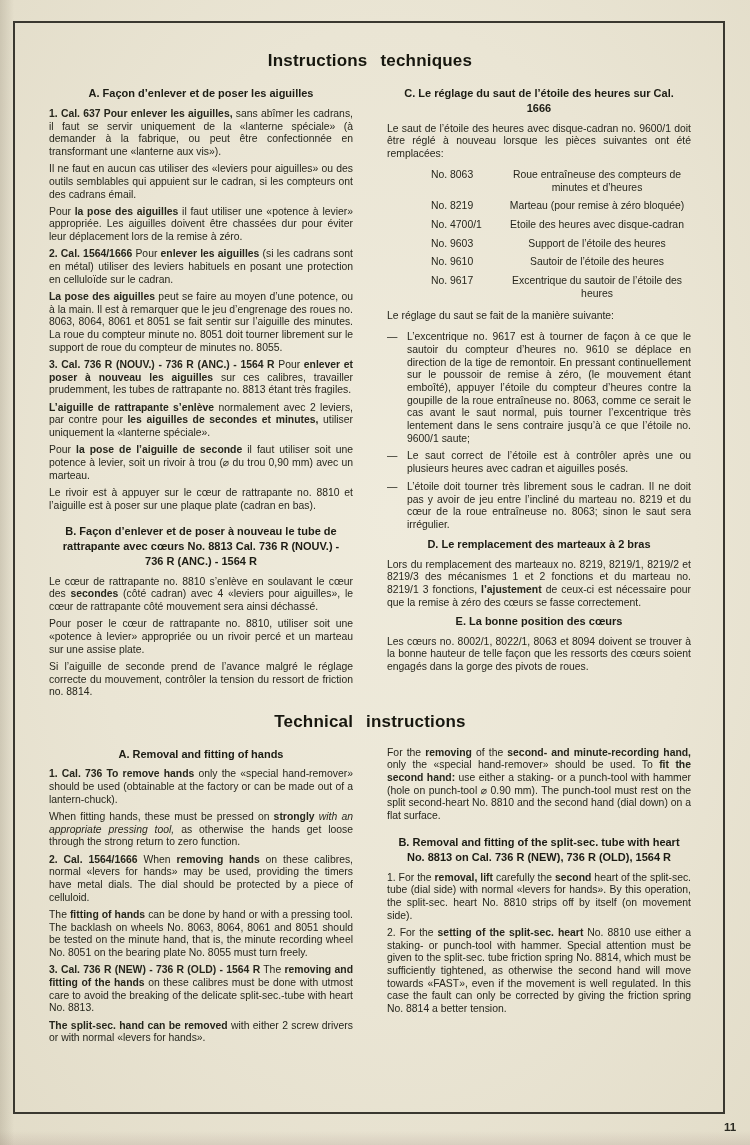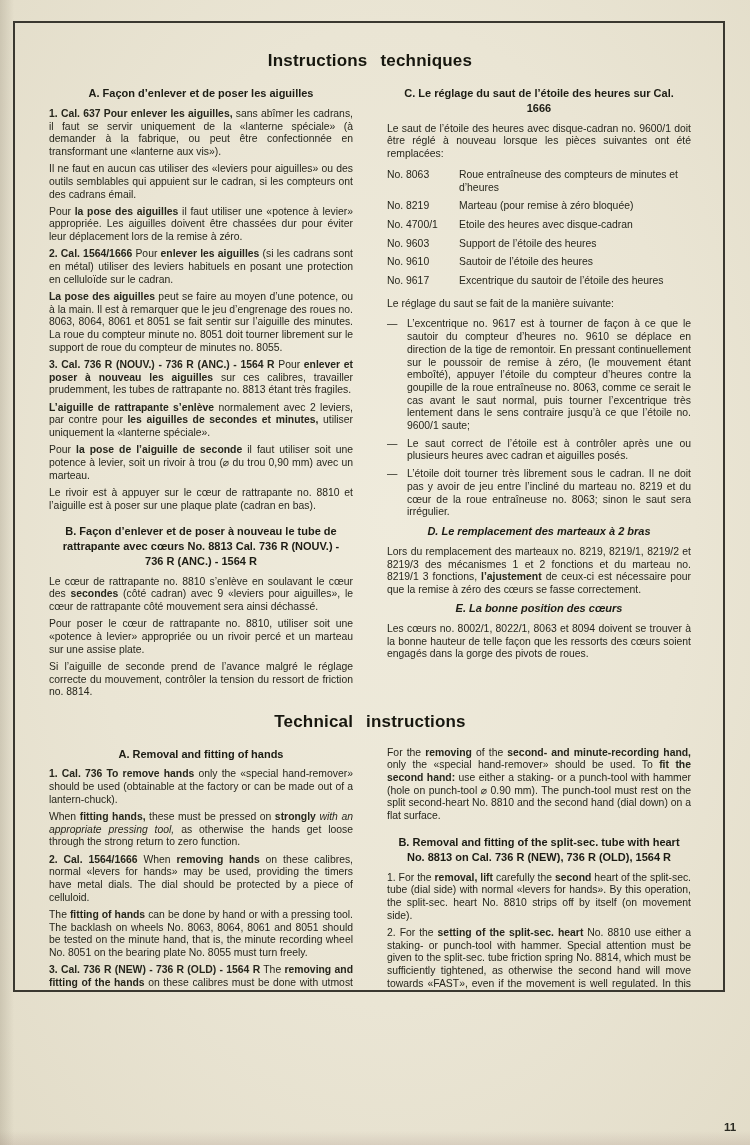--- a/index.html
+++ b/index.html
@@ -6,46 +6,46 @@
   body{
     width:750px;height:1145px;position:relative;overflow:hidden;
     font-family:"Liberation Sans",sans-serif;
     background:
       linear-gradient(to right, rgba(110,100,80,0.20), rgba(110,100,80,0) 14px),
       linear-gradient(to top, rgba(150,120,115,0.18), rgba(150,120,115,0) 14px),
       radial-gradient(ellipse at 52% 45%, #efebdc 0%, #eae5d4 55%, #e2dcc8 100%);
     color:#26261c;
   }
   .frame{
-    position:absolute;left:13px;top:21px;width:712px;height:971px;
+    position:absolute;left:13px;top:21px;width:712px;height:1093px;
     border:2px solid #3a3830;box-sizing:border-box;overflow:hidden;
   }
   .content{padding:28px 32px 0 34px;}
   .big-title{
     font-size:17px;font-weight:bold;text-align:center;margin:0;
     word-spacing:8px;letter-spacing:.2px;color:#17170f;
   }
   .en-title{margin-top:8px;}
   .cols{display:flex;gap:34px;margin-top:15px;align-items:flex-start;}
   .col{flex:1;min-width:0;}
   h2{
     font-size:11px;font-weight:bold;text-align:center;line-height:1.35;
     margin:0 0 7px;padding:0 4px;color:#1c1c14;
   }
   .gap-top{margin-top:12px;}
-  .gap-top-lg{font-style:italic;}
+  .gap-top-lg{}
   .para{
     font-size:10.4px;line-height:12.7px;text-align:justify;
     margin:0 0 4.5px;
   }
   .intro-gap{margin-bottom:8px;}
   .parts{margin:6px 0 10px;}
   .part-row{display:flex;margin-bottom:6px;font-size:10.4px;line-height:12.7px;}
-  .part-no{flex:0 0 72px;}
-  .part-desc{flex:1;}
+  .part-no{flex:0 0 72px;margin-left:44px;}
+  .part-desc{flex:1;text-align:center;}
   .bullet{display:flex;margin-bottom:5px;font-size:10.4px;line-height:12.7px;}
   .bullet-dash{flex:0 0 20px;}
   .bullet-text{flex:1;text-align:justify;}
   .page-num{
     position:absolute;left:724px;top:1121px;
     font-size:11.5px;font-weight:bold;color:#2a2a22;
   }
 </style>
 </head>
 <body>
@@ -62,21 +62,21 @@
         <p class="para"><span>Il ne faut en aucun cas utiliser des «leviers pour aiguilles» ou des outils semblables qui appuient sur le cadran, si les compteurs ont des cadrans émail.</span></p>
         <p class="para"><span>Pour </span><span style="font-weight: 700;">la pose des aiguilles</span><span> il faut utiliser une «potence à levier» appropriée. Les aiguilles doivent être chassées dur pour éviter leur déplacement lors de la remise à zéro.</span></p>
         <p class="para"><span style="font-weight: 700;">2. Cal. 1564/1666</span><span> Pour </span><span style="font-weight: 700;">enlever les aiguilles</span><span> (si les cadrans sont en métal) utiliser des leviers habituels en posant une protection en celluloïde sur le cadran.</span></p>
         <p class="para"><span style="font-weight: 700;">La pose des aiguilles</span><span> peut se faire au moyen d’une potence, ou à la main. Il est à remarquer que le jeu d’engrenage des roues no. 8063, 8064, 8061 et 8051 se fait sentir sur l’aiguille des minutes. La roue du compteur minute no. 8051 doit tourner librement sur le support de roue du compteur de minutes no. 8055.</span></p>
         <p class="para"><span style="font-weight: 700;">3. Cal. 736 R (NOUV.) - 736 R (ANC.) - 1564 R</span><span> Pour </span><span style="font-weight: 700;">enlever et poser à nouveau les aiguilles</span><span> sur ces calibres, travailler prudemment, les tubes de rattrapante no. 8813 étant très fragiles.</span></p>
         <p class="para"><span style="font-weight: 700;">L’aiguille de rattrapante s’enlève</span><span> normalement avec 2 leviers, par contre pour </span><span style="font-weight: 700;">les aiguilles de secondes et minutes,</span><span> utiliser uniquement la «lanterne spéciale».</span></p>
         <p class="para"><span>Pour </span><span style="font-weight: 700;">la pose de l’aiguille de seconde</span><span> il faut utiliser soit une potence à levier, soit un rivoir à trou (⌀ du trou 0,90 mm) avec un marteau.</span></p>
         <p class="para"><span>Le rivoir est à appuyer sur le cœur de rattrapante no. 8810 et l’aiguille est à poser sur une plaque plate (cadran en bas).</span></p>
 
         <h2 class="gap-top">B. Façon d’enlever et de poser à nouveau le tube de rattrapante avec cœurs No. 8813 Cal. 736 R (NOUV.) - 736 R (ANC.) - 1564 R</h2>
-        <p class="para"><span>Le cœur de rattrapante no. 8810 s’enlève en soulavant le cœur des </span><span style="font-weight: 700;">secondes</span><span> (côté cadran) avec 9 «leviers pour aiguilles», le cœur de rattrapante côté mouvement sera ainsi déchassé.</span></p>
+        <p class="para"><span>Le cœur de rattrapante no. 8810 s’enlève en soulavant le cœur des </span><span style="font-weight: 700;">secondes</span><span> (côté cadran) avec 4 «leviers pour aiguilles», le cœur de rattrapante côté mouvement sera ainsi déchassé.</span></p>
         <p class="para"><span>Pour poser le cœur de rattrapante no. 8810, utiliser soit une «potence à levier» appropriée ou un rivoir percé et un marteau sur une assise plate.</span></p>
         <p class="para"><span>Si l’aiguille de seconde prend de l’avance malgré le réglage correcte du mouvement, contrôler la tension du ressort de friction no. 8814.</span></p>
       </div>
 
       <div class="col">
         <h2>C. Le réglage du saut de l’étoile des heures sur Cal. 1666</h2>
         <p class="para intro-gap"><span>Le saut de l’étoile des heures avec disque-cadran no. 9600/1 doit être réglé à nouveau lorsque les pièces suivantes ont été remplacées:</span></p>
 
         <div class="parts">
           <div class="part-row">
@@ -127,21 +127,21 @@
         <p class="para"><span>Les cœurs no. 8002/1, 8022/1, 8063 et 8094 doivent se trouver à la bonne hauteur de telle façon que les ressorts des cœurs soient engagés dans la gorge des pivots de roues.</span></p>
       </div>
     </div>
 
     <h1 class="big-title en-title">Technical instructions</h1>
 
     <div class="cols">
       <div class="col">
         <h2>A. Removal and fitting of hands</h2>
         <p class="para"><span style="font-weight: 700;">1. Cal. 736  To remove hands</span><span> only the «special hand-remover» should be used (obtainable at the factory or can be made out of a lantern-chuck).</span></p>
-        <p class="para"><span>When </span><span style="font-weight: 700;">fitting hands,</span><span> these must be pressed on </span><span style="font-weight: 700;">strongly</span><span> </span><span style="font-style: italic;">with an appropriate pressing tool,</span><span> as otherwise the hands get loose through the strong return to zero function.</span></p>
+        <p class="para"><span>When </span><span style="font-weight: 400;">fitting hands,</span><span> these must be pressed on </span><span style="font-weight: 700;">strongly</span><span> </span><span style="font-style: italic;">with an appropriate pressing tool,</span><span> as otherwise the hands get loose through the strong return to zero function.</span></p>
         <p class="para"><span style="font-weight: 700;">2. Cal. 1564/1666</span><span> When </span><span style="font-weight: 700;">removing hands</span><span> on these calibres, normal «levers for hands» may be used, providing the timers have metal dials. The dial should be protected by a piece of celluloid.</span></p>
         <p class="para"><span>The </span><span style="font-weight: 700;">fitting of hands</span><span> can be done by hand or with a pressing tool. The backlash on wheels No. 8063, 8064, 8061 and 8051 should be tested on the minute hand, that is, the minute recording wheel No. 8051 on the bearing plate No. 8055 must turn freely.</span></p>
         <p class="para"><span style="font-weight: 700;">3. Cal. 736 R (NEW) - 736 R (OLD) - 1564 R</span><span> The </span><span style="font-weight: 700;">removing and fitting of the hands</span><span> on these calibres must be done with utmost care to avoid the breaking of the delicate split-sec.-tube with heart No. 8813.</span></p>
         <p class="para"><span style="font-weight: 700;">The split-sec. hand can be removed</span><span> with either 2 screw drivers or with normal «levers for hands».</span></p>
       </div>
 
       <div class="col">
         <p class="para"><span>For the </span><span style="font-weight: 700;">removing</span><span> of the </span><span style="font-weight: 700;">second- and minute-recording hand,</span><span> only the «special hand-remover» should be used. To </span><span style="font-weight: 700;">fit the second hand:</span><span> use either a staking- or a punch-tool with hammer (hole on punch-tool ⌀ 0.90 mm). The punch-tool must rest on the split second-heart No. 8810 and the second hand (dial down) on a flat surface.</span></p>
         <h2 class="gap-top">B. Removal and fitting of the split-sec. tube with heart No. 8813 on Cal. 736 R (NEW), 736 R (OLD), 1564 R</h2>
         <p class="para"><span>1. For the </span><span style="font-weight: 700;">removal, lift</span><span> carefully the </span><span style="font-weight: 700;">second</span><span> heart of the split-sec. tube (dial side) with normal «levers for hands». By this operation, the split-sec. heart No. 8810 strips off by itself (on movement side).</span></p>

